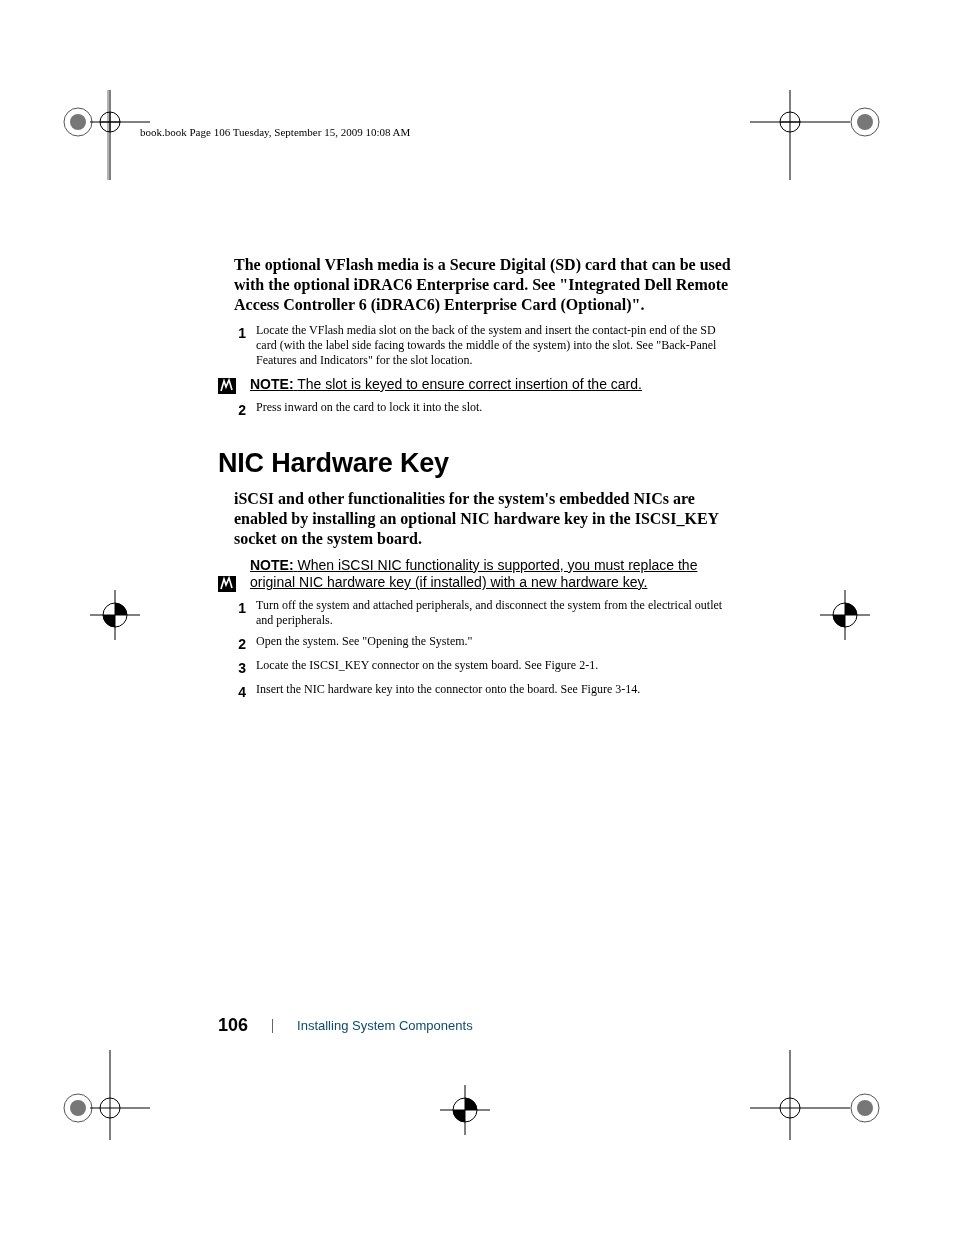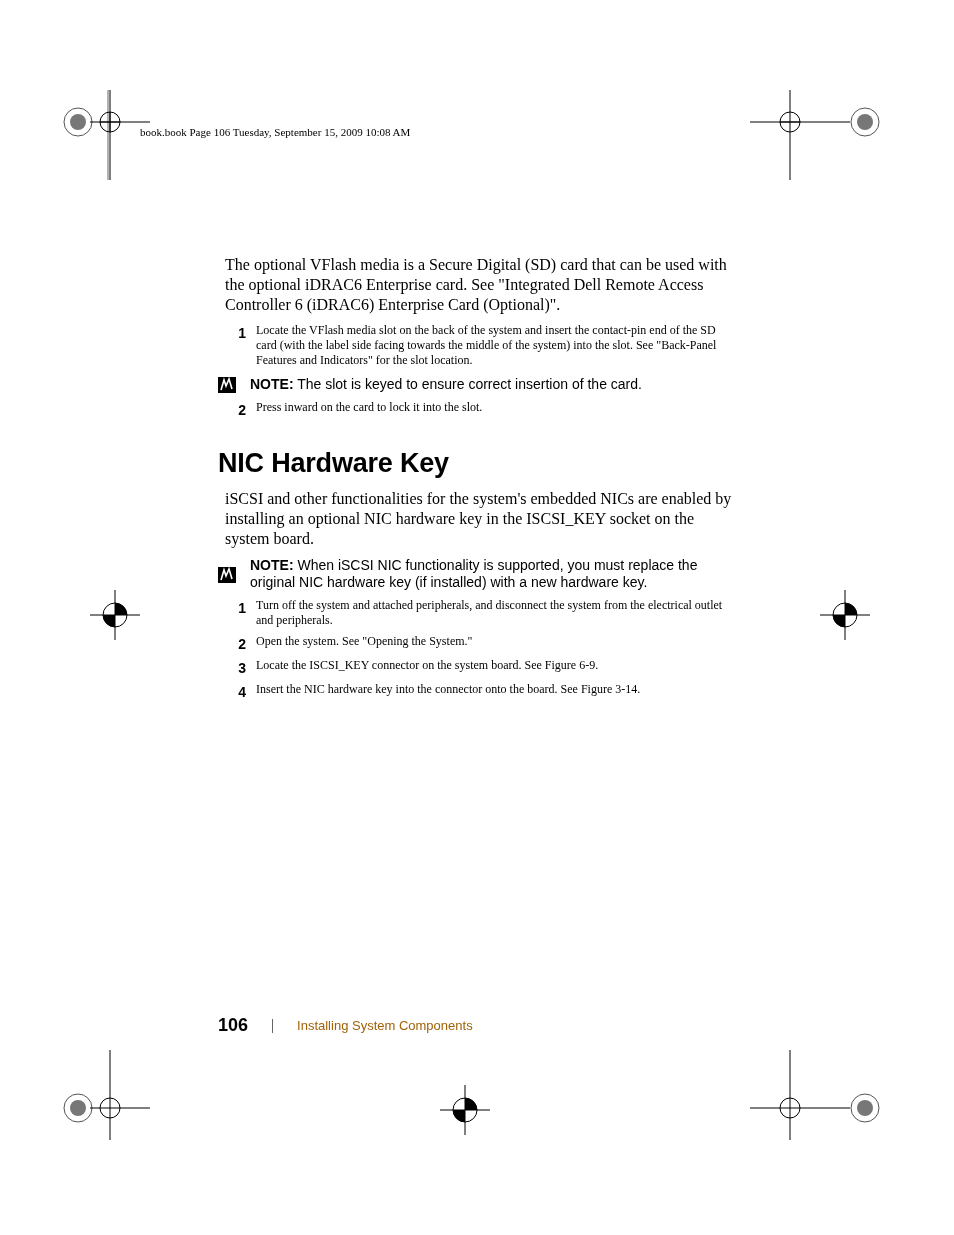--- a/index.html
+++ b/index.html
@@ -36,21 +36,22 @@
     font-family: "Arial Narrow", Arial, sans-serif;
     font-weight: bold;
     font-size: 27px;
     margin: 0 0 10px 0;
     letter-spacing: -0.2px;
   }
   p.body {
     font-family: Georgia, serif;
     font-size: 16px;
     line-height: 1.25;
-    margin: 0 0 8px 7px;
+    margin: 0 0 8px 16px;
+    font-weight: bold;
   }
   ol.steps {
     list-style: none;
     padding: 0;
     margin: 6px 0 8px 0;
   }
   ol.steps li {
     display: flex;
     align-items: flex-start;
     margin-bottom: 6px;
@@ -67,22 +68,23 @@
     padding-top: 2px;
   }
   ol.steps li .step-text {
     flex: 1;
     font-family: Georgia, serif;
     font-size: 12px;
     line-height: 1.25;
   }
   .note-row {
     display: flex;
-    align-items: center;
+    align-items: flex-end;
     margin: 6px 0 6px 0;
+    text-decoration: underline;
   }
   .note-icon {
     width: 18px;
     height: 16px;
     flex: 0 0 18px;
     margin-right: 14px;
     margin-top: 1px;
   }
   .note-text {
     flex: 1;
@@ -110,21 +112,21 @@
     font-size: 18px;
     margin-right: 24px;
   }
   .footer .divider {
     width: 1px;
     height: 14px;
     background: #666;
     margin-right: 24px;
   }
   .footer .section-name {
-    color: #a16207;
+    color: #0c4a6e;
   }
 
   
   .reg {
     position: absolute;
     width: 60px;
     height: 60px;
   }
   .reg svg { display:block; }
 </style>
@@ -189,21 +191,21 @@
       <li>
         <span class="num">1</span>
         <span class="step-text">Turn off the system and attached peripherals, and disconnect the system from the electrical outlet and peripherals.</span>
       </li>
       <li>
         <span class="num">2</span>
         <span class="step-text">Open the system. See "Opening the System."</span>
       </li>
       <li>
         <span class="num">3</span>
-        <span class="step-text">Locate the ISCSI_KEY connector on the system board. See Figure 6-9.</span>
+        <span class="step-text">Locate the ISCSI_KEY connector on the system board. See Figure 2-1.</span>
       </li>
       <li>
         <span class="num">4</span>
         <span class="step-text">Insert the NIC hardware key into the connector onto the board. See Figure 3-14.</span>
       </li>
     </ol>
 
   </div>
 
   <div class="footer">

